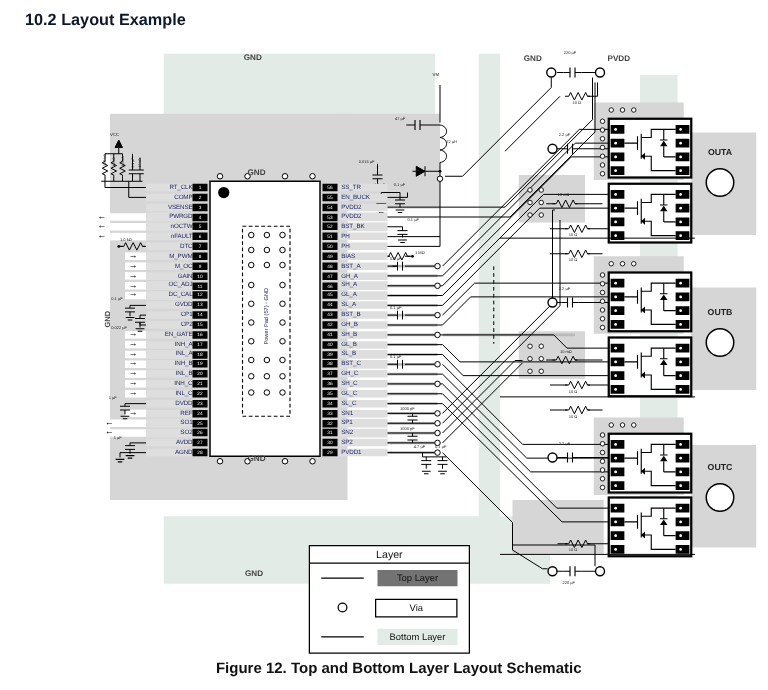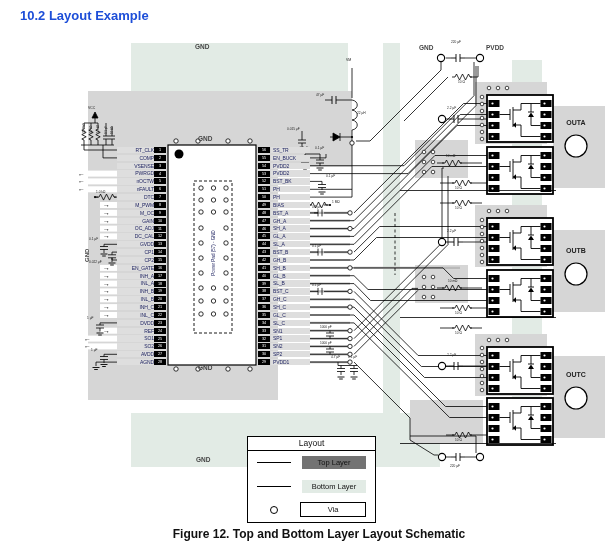--- a/index.html
+++ b/index.html
@@ -3,21 +3,21 @@
 <meta charset="utf-8">
 <style>
   html,body{margin:0;padding:0;background:#fff;}
   #page{position:relative;width:614px;height:552px;background:#fff;overflow:hidden;
         font-family:"Liberation Sans",sans-serif;}
   .region{position:absolute;}
   .gray{background:#d6d6d6;}
   .teal{background:#e2ebe5;}
   #svgm{position:absolute;left:0;top:0;z-index:3;}
   .lab{position:absolute;z-index:4;white-space:nowrap;color:#222;}
-  .ttl{font-size:13px;font-weight:bold;color:#1d4ed8;}
+  .ttl{font-size:13px;font-weight:bold;color:#0f172a;}
   .cap{font-size:12px;font-weight:bold;color:#111;text-align:center;width:100%;}
   .plane{font-size:6.5px;font-weight:bold;color:#444;}
   .cl{font-size:3.2px;color:#222;}
   .cl2{font-size:3.5px;color:#222;}
   .rot{transform:rotate(-90deg);transform-origin:left top;}
   .outl{font-size:7px;font-weight:bold;color:#222;width:44px;text-align:center;}
   .pinlab{position:absolute;z-index:4;background:#dedede;color:#1a1f5e;
           font-size:5px;line-height:6.4px;height:6.4px;overflow:hidden;letter-spacing:-0.1px;}
   .pinnum{position:absolute;z-index:4;background:#000;color:#fff;font-size:3.8px;
           line-height:6px;height:6px;text-align:center;}
@@ -535,27 +535,27 @@
       <span class="arrow" style="left: 103px; top: 310.997px;">→</span>
       <span class="arrow" style="left: 103px; top: 326.711px;">→</span>
       <span class="arrow" style="left: 78px; top: 169.571px;">←</span>
       <span class="arrow" style="left: 78px; top: 177.428px;">←</span>
       <span class="arrow" style="left: 78px; top: 185.285px;">←</span>
       <span class="arrow" style="left: 84px; top: 334.568px;">←</span>
       <span class="arrow" style="left: 84px; top: 342.425px;">←</span>
     </div>
 
   <div class="legend" style="left:247px;top:436px;width:127px;height:85px">
-    <div class="lg-title">Layout</div>
+    <div class="lg-title">Layer</div>
     <div class="lg-row">
       <div class="lg-line"></div>
       <div class="lg-sw" style="background:#737373">Top Layer</div>
     </div>
     <div class="lg-row">
+      <div class="lg-circ"></div>
+      <div class="lg-sw" style="border:1px solid #000">Via</div>
+    </div>
+    <div class="lg-row">
       <div class="lg-line"></div>
       <div class="lg-sw" style="background:#e2ebe5">Bottom Layer</div>
     </div>
-    <div class="lg-row">
-      <div class="lg-circ"></div>
-      <div class="lg-sw" style="border:1px solid #000">Via</div>
-    </div>
   </div>
 </div>
 
 </body></html>

